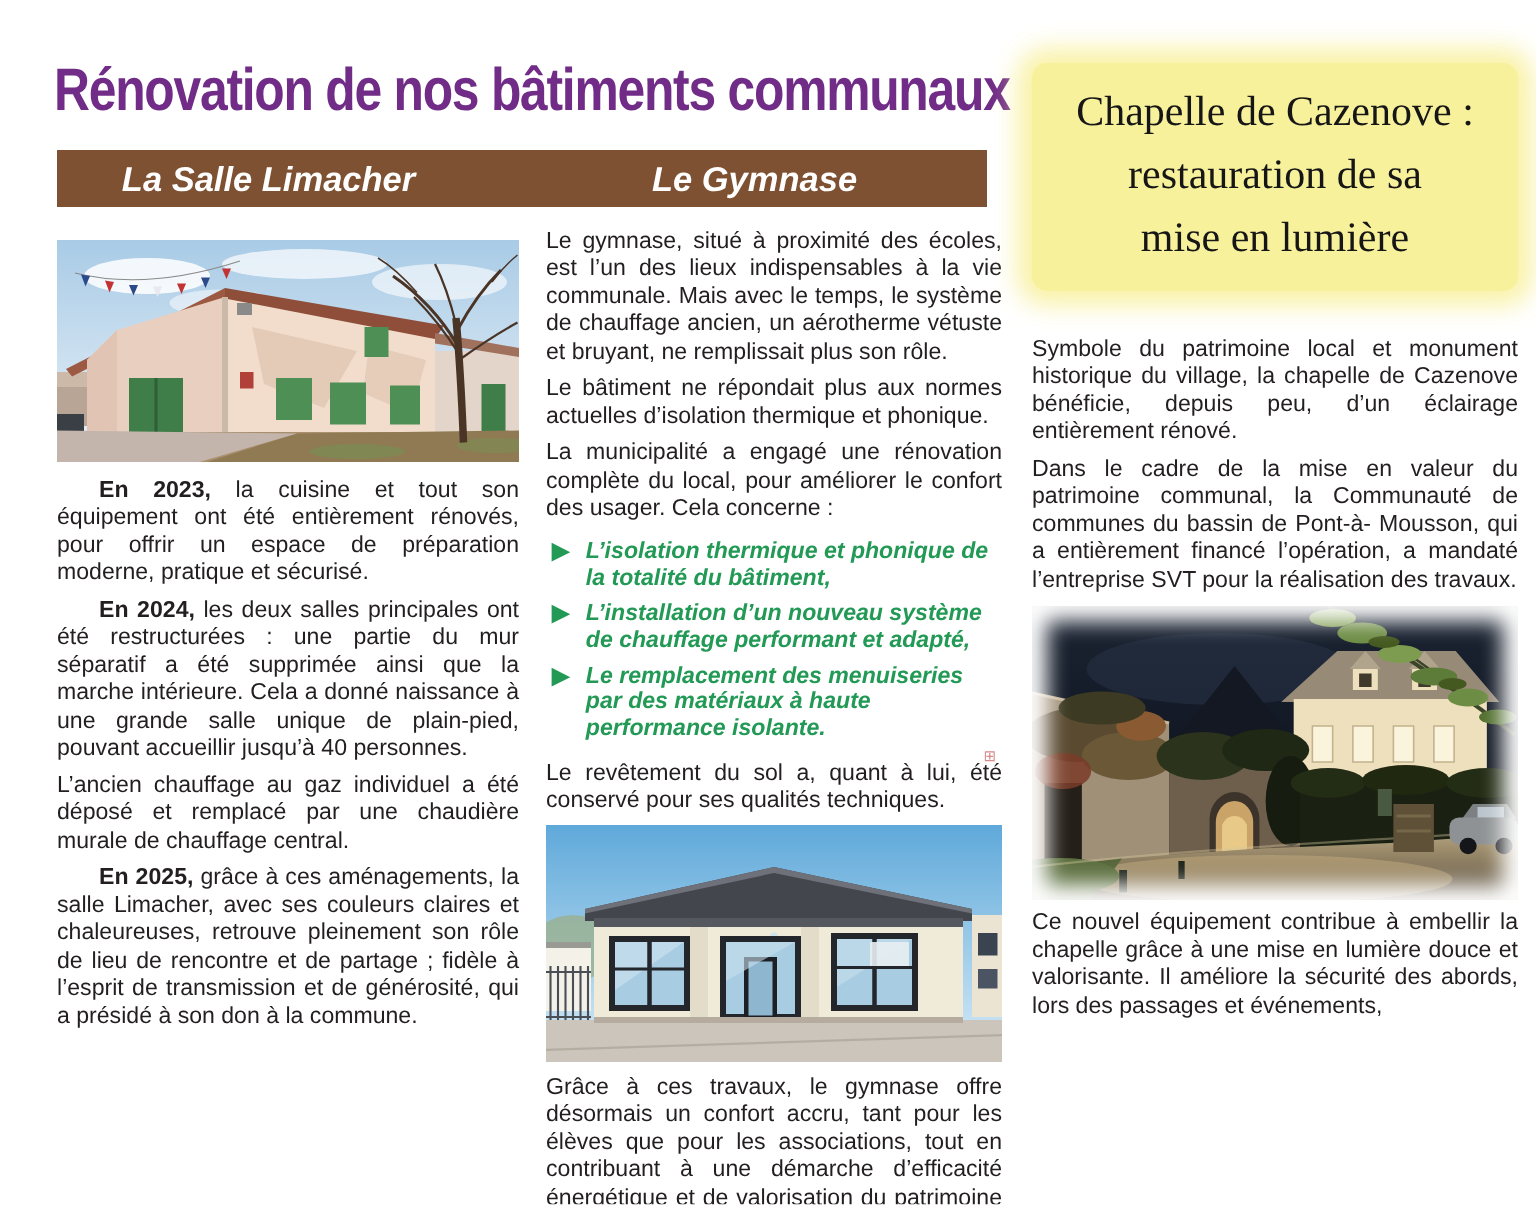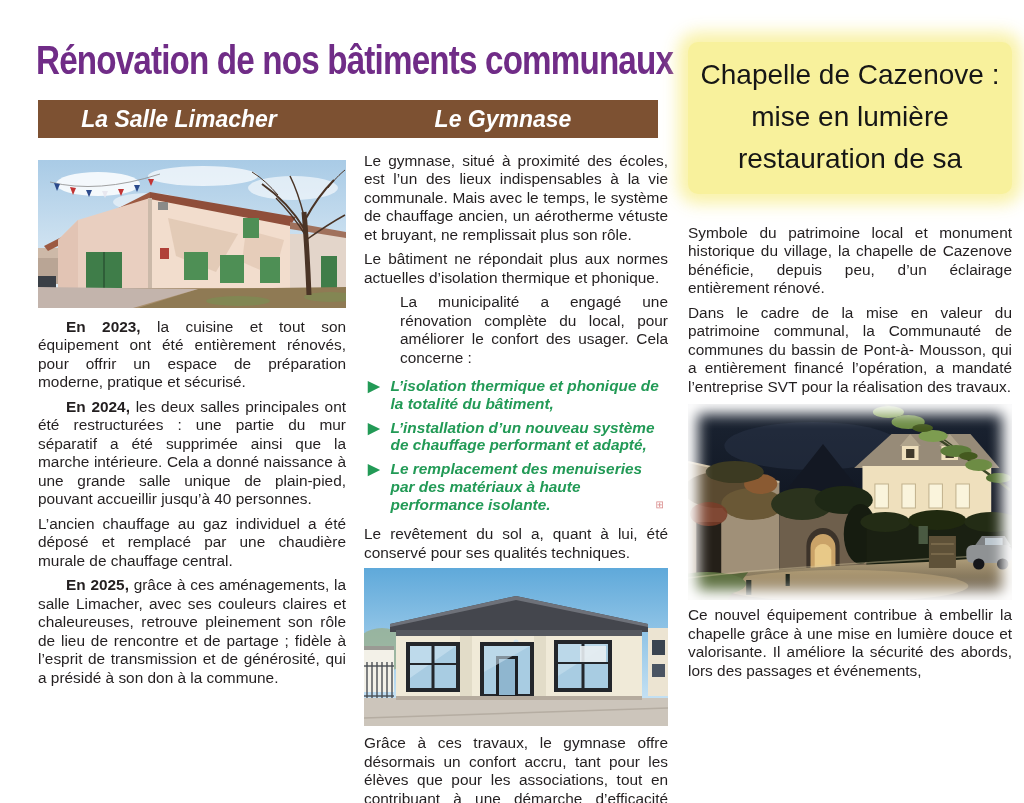--- a/index.html
+++ b/index.html
@@ -37,21 +37,21 @@
 
   
   .bullet-row{display:flex;gap:11px;margin:0 0 6px 4px;color:#229a56;
               font-weight:bold;font-style:italic;line-height:1.15;text-align:left;}
   .tri{flex:none;color:#229a56;font-size:15px;line-height:1.2;font-style:normal;}
 
   
   .headline-box{background:#f8f19c;border-radius:10px;padding:12px 4px 14px;
                 box-shadow:0 0 16px 10px rgba(248,241,160,.9);
                 text-align:center;font-size:28px;line-height:1.5;color:#161616;
-                margin-bottom:30px;}
+                margin-bottom:30px;font-family:Liberation Serif, serif;}
 
   
   .artifact{position:absolute;right:4px;top:348px;color:#d98b8b;font-size:10px;line-height:1;}
 </style>
 </head>
 <body>
 
 <div class="page">
 
   <h1 class="title">Rénovation de nos bâtiments communaux</h1>
@@ -130,21 +130,21 @@
     </p>
     <p class="mt6">L’ancien chauffage au gaz individuel a été déposé et remplacé par une chaudière murale de chauffage central.</p>
     <p class="mt6">
       <span class="lead">En 2025,</span><span> grâce à ces aménagements, la salle Limacher, avec ses couleurs claires et chaleureuses, retrouve pleinement son rôle de lieu de rencontre et de partage ; fidèle à l’esprit de transmission et de générosité, qui a présidé à son don à la commune.</span>
     </p>
   </div>
 
   <div class="col col-mid">
     <p>Le gymnase, situé à proximité des écoles, est l’un des lieux indispensables à la vie communale. Mais avec le temps, le système de chauffage ancien, un aérotherme vétuste et bruyant, ne remplissait plus son rôle.</p>
     <p class="mt6">Le bâtiment ne répondait plus aux normes actuelles d’isolation thermique et phonique.</p>
-    <p class="mt6" style="margin-bottom:10px;margin-left:36px;">La municipalité a engagé une rénovation complète du local, pour améliorer le confort des usager. Cela concerne :</p>
+    <p class="mt6" style="margin-bottom:10px;">La municipalité a engagé une rénovation complète du local, pour améliorer le confort des usager. Cela concerne :</p>
 
     <div class="bullet-row">
       <span class="tri">▶</span>
       <span>L’isolation thermique et phonique de la totalité du bâtiment,</span>
     </div>
     <div class="bullet-row">
       <span class="tri">▶</span>
       <span>L’installation d’un nouveau système de chauffage performant et adapté,</span>
     </div>
     <div class="bullet-row">
@@ -215,22 +215,22 @@
         <path d="M0,150 L304,140" stroke="#b5ada2" stroke-width="1.5"></path>
       </svg>
     </div>
 
     <p class="mt8">Grâce à ces travaux, le gymnase offre désormais un confort accru, tant pour les élèves que pour les associations, tout en contribuant à une démarche d’efficacité énergétique et de valorisation du patrimoine communal.</p>
   </div>
 
   <div class="col col-right">
     <div class="headline-box">
       <div>Chapelle de Cazenove :</div>
+      <div>restauration de sa</div>
       <div>mise en lumière</div>
-      <div>restauration de sa</div>
     </div>
 
     <p>Symbole du patrimoine local et monument historique du village, la chapelle de Cazenove bénéficie, depuis peu, d’un éclairage entièrement rénové.</p>
     <p class="mt6">Dans le cadre de la mise en valeur du patrimoine communal, la Communauté de communes du bassin de Pont-à- Mousson, qui a entièrement financé l’opération, a mandaté l’entreprise SVT pour la réalisation des travaux.</p>
 
     <div class="photo photo-night">
       <svg viewBox="0 0 312 196" preserveAspectRatio="none" height="196">
         <defs>
           <linearGradient id="night" x1="0" y1="0" x2="0" y2="1">
             <stop offset="0" stop-color="#1b2433"></stop>

